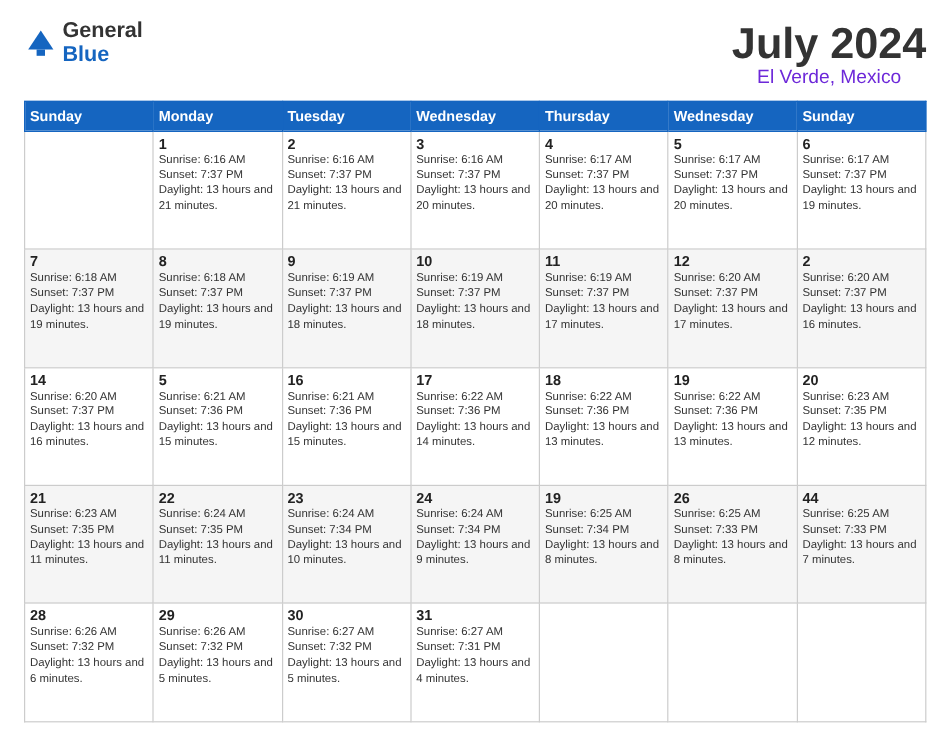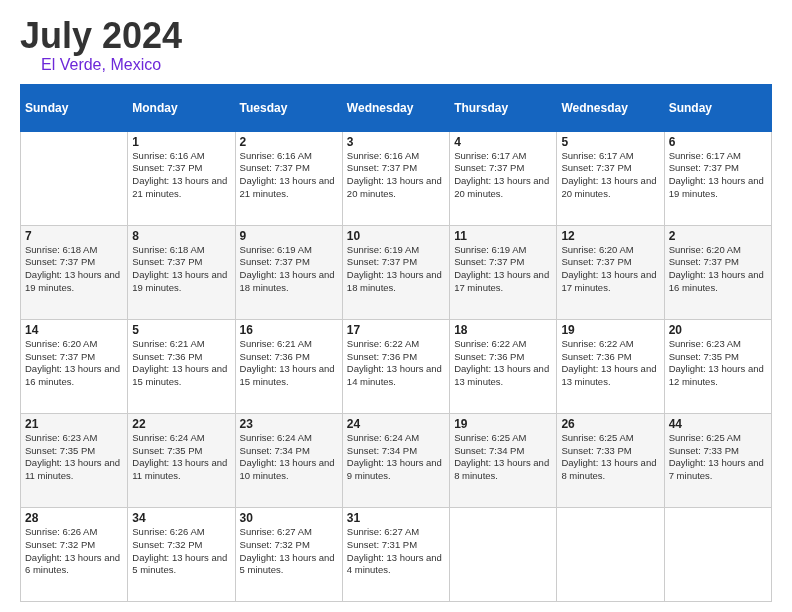--- a/index.html
+++ b/index.html
@@ -62,21 +62,21 @@
     }
     .calendar {
       flex: 1;
       border-collapse: collapse;
       width: 100%;
       font-size: 10.5px;
     }
     .calendar th {
       background: #1565c0;
       color: #fff;
-      padding: 16px 4px;
+      padding: 5px 4px;
       text-align: left;
       font-size: 12px;
       font-weight: bold;
       border: 1px solid #1565c0;
     }
     .calendar td {
       border: 1px solid #ccc;
       vertical-align: top;
       padding: 3px 4px;
       width: calc(100% / 7);
@@ -99,20 +99,30 @@
     }
     tr:nth-child(odd) td { background: #fff; }
     tr:nth-child(even) td { background: #f5f5f5; }
     .calendar thead tr th { background: #1565c0; }
   </style>
 </head>
 <body>
 
 <div class="page">
   <div class="header">
+    <div class="logo">
+      <svg class="logo-icon" viewBox="0 0 32 32">
+        <polygon points="16,4 28,22 4,22" fill="#1565c0"></polygon>
+        <rect x="12" y="22" width="8" height="6" fill="#1565c0"></rect>
+      </svg>
+      <div class="logo-text">
+        <span class="logo-general">General</span>
+        <span class="logo-blue">Blue</span>
+      </div>
+    </div>
     <div class="title-block">
       <div class="title-month">July 2024</div>
       <div class="title-location">El Verde, Mexico</div>
     </div>
   </div>
 
   <table class="calendar">
     <thead>
       <tr>
       <th>Sunday</th>
@@ -297,21 +307,21 @@
           </td>
         </tr>
         <tr>
           <td>
             <span class="day-num">28</span>
             <div class="day-info" style="white-space: pre-line;">Sunrise: 6:26 AM
 Sunset: 7:32 PM
 Daylight: 13 hours and 6 minutes.</div>
           </td>
           <td>
-            <span class="day-num">34</span>
+            <span class="day-num">29</span>
             <div class="day-info" style="white-space: pre-line;">Sunrise: 6:26 AM
 Sunset: 7:32 PM
 Daylight: 13 hours and 5 minutes.</div>
           </td>
           <td>
             <span class="day-num">30</span>
             <div class="day-info" style="white-space: pre-line;">Sunrise: 6:27 AM
 Sunset: 7:32 PM
 Daylight: 13 hours and 5 minutes.</div>
           </td>

